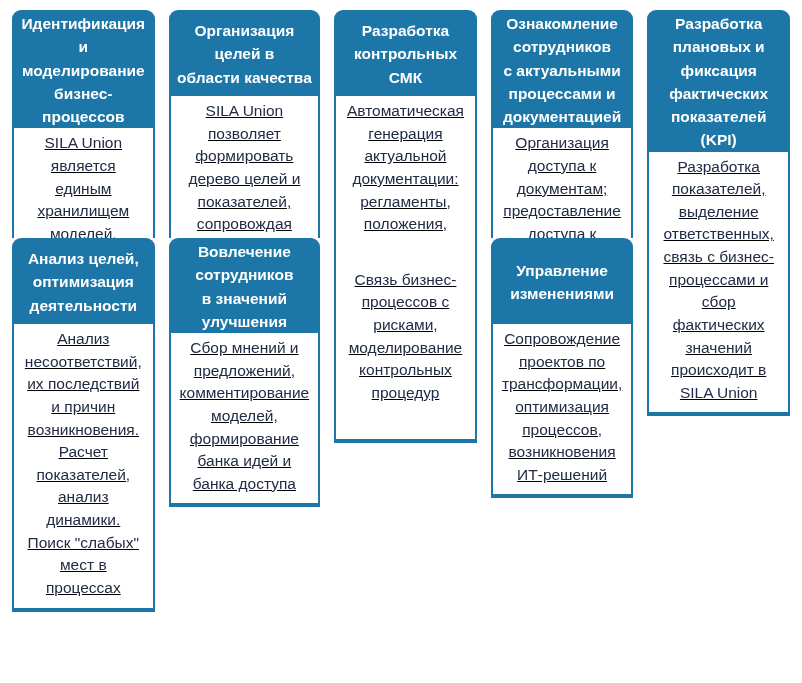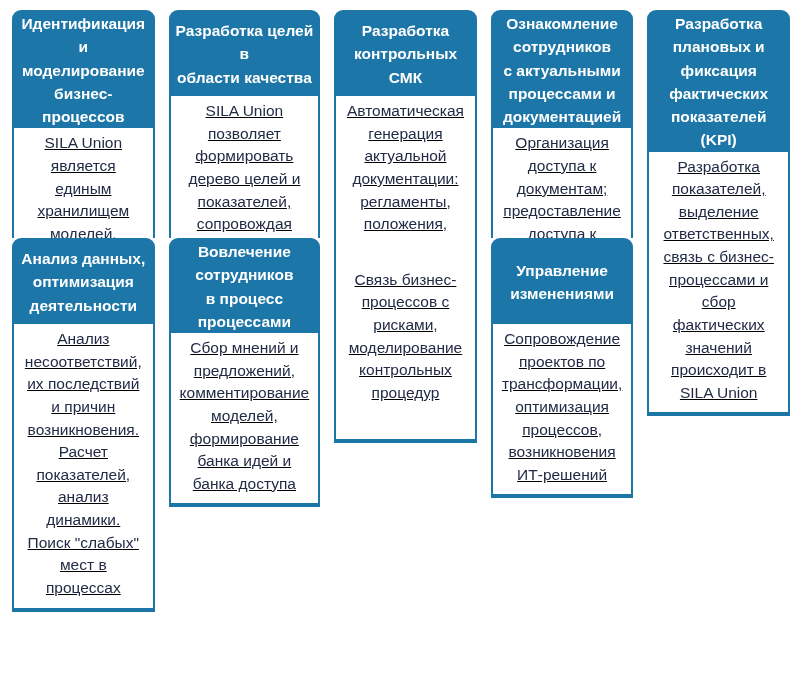--- a/index.html
+++ b/index.html
@@ -78,21 +78,21 @@
 и моделирование
 бизнес-процессов</div>
     </div>
     <div class="card-body">
       <div class="card-text">SILA Union является единым хранилищем моделей, объектов и атрибутов бизнес-архитектуры и ИТ-архитектуры</div>
     </div>
   </div>
 
   <div class="card">
     <div class="card-header">
-      <div class="card-title">Разработка целей в
+      <div class="card-title">Организация целей в
 области качества</div>
     </div>
     <div class="card-body">
       <div class="card-text">SILA Union позволяет формировать дерево целей и показателей, сопровождая стратегическое управление</div>
     </div>
   </div>
 
   <div class="card">
     <div class="card-header">
       <div class="card-title">Разработка
@@ -120,33 +120,33 @@
 фиксация фактических
 показателей (KPI)</div>
     </div>
     <div class="card-body">
       <div class="card-text">Разработка показателей, выделение ответственных, связь с бизнес-процессами и сбор фактических значений происходит в SILA Union</div>
     </div>
   </div>
 
   <div class="card">
     <div class="card-header">
-      <div class="card-title">Анализ данных,
+      <div class="card-title">Анализ целей,
 оптимизация
 деятельности</div>
     </div>
     <div class="card-body">
       <div class="card-text">Анализ несоответствий, их последствий и причин возникновения. Расчет показателей, анализ динамики. Поиск "слабых" мест в процессах</div>
     </div>
   </div>
 
   <div class="card">
     <div class="card-header">
       <div class="card-title">Вовлечение сотрудников
-в процесс процессами</div>
+в значений улучшения</div>
     </div>
     <div class="card-body">
       <div class="card-text">Сбор мнений и предложений, комментирование моделей, формирование банка идей и банка доступа</div>
     </div>
   </div>
 
   <div class="card">
     <div class="card-body">
       <div class="card-text">Связь бизнес-процессов с рисками, моделирование контрольных процедур</div>
     </div>

